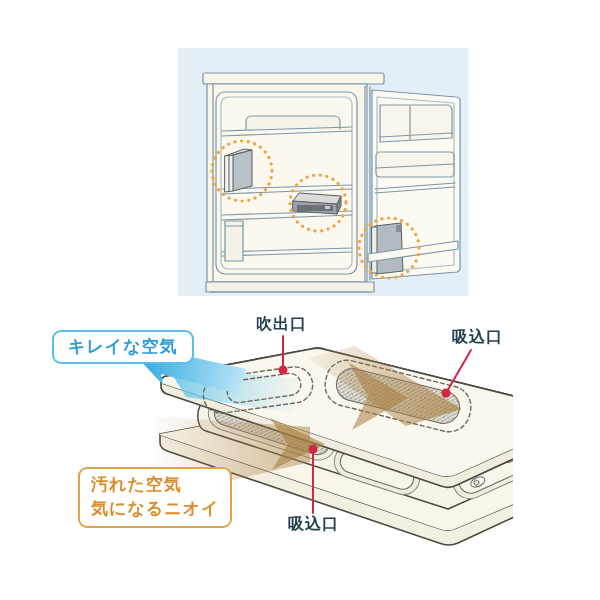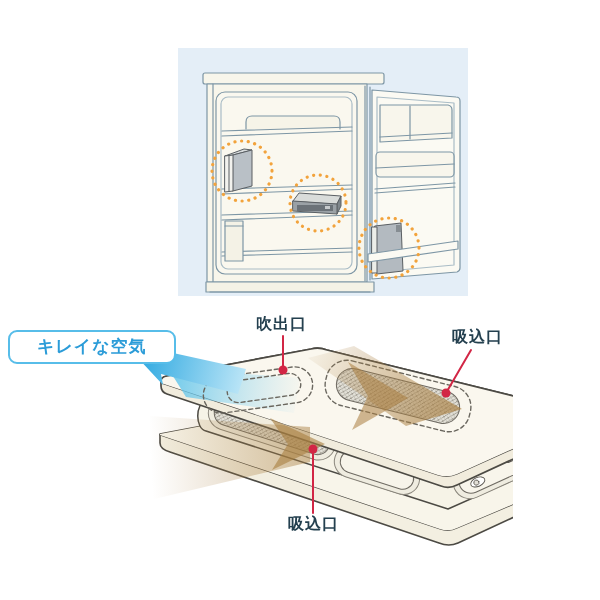--- a/index.html
+++ b/index.html
@@ -2,21 +2,21 @@
 <html><head>
 <meta charset="utf-8">
 <style>
   html,body{margin:0;padding:0;background:#fff;}
   .stage{position:relative;width:513px;height:600px;background:#ffffff;overflow:hidden;
          font-family:"Liberation Sans",sans-serif;}
   .stage svg{position:absolute;left:0;top:0;}
   .lbl{position:absolute;font-weight:bold;color:#24404f;font-size:16px;letter-spacing:1px;white-space:nowrap;}
   .callout{position:absolute;background:#ffffff;border-radius:9px;font-weight:bold;
            font-size:17px;letter-spacing:1px;white-space:nowrap;}
-  .callout.blue{border:2.5px solid #57bde9;color:#2b9cd8;padding:3px 27px 4px;}
+  .callout.blue{border:2.5px solid #57bde9;color:#2b9cd8;padding:3px 14px 4px;margin-left:44px;}
   .callout.orange{border:2.5px solid #e0a34a;color:#db8b28;padding:4px 11px 5px;line-height:1.4;}
 </style>
 </head>
 <body>
 
 <div class="stage">
 
 <svg width="600" height="600" viewBox="0 0 600 600">
   <defs>
     <pattern id="hatch" width="4.5" height="4.5" patternUnits="userSpaceOnUse">
@@ -195,14 +195,18 @@
     </g>
   </g>
 </svg>
 
 <div class="lbl" style="left:256px;top:314px;">吹出口</div>
 <div class="lbl" style="left:452px;top:327px;">吸込口</div>
 <div class="lbl" style="left:288px;top:514px;">吸込口</div>
 
 <div class="callout blue" style="left:8px;top:330px;">キレイな空気</div>
 
-
+<div class="callout orange" style="left:78px;top:467px;">
+  <div>汚れた空気</div>
+  <div>気になるニオイ</div>
 </div>
 
+</div>
+
 </body></html>

